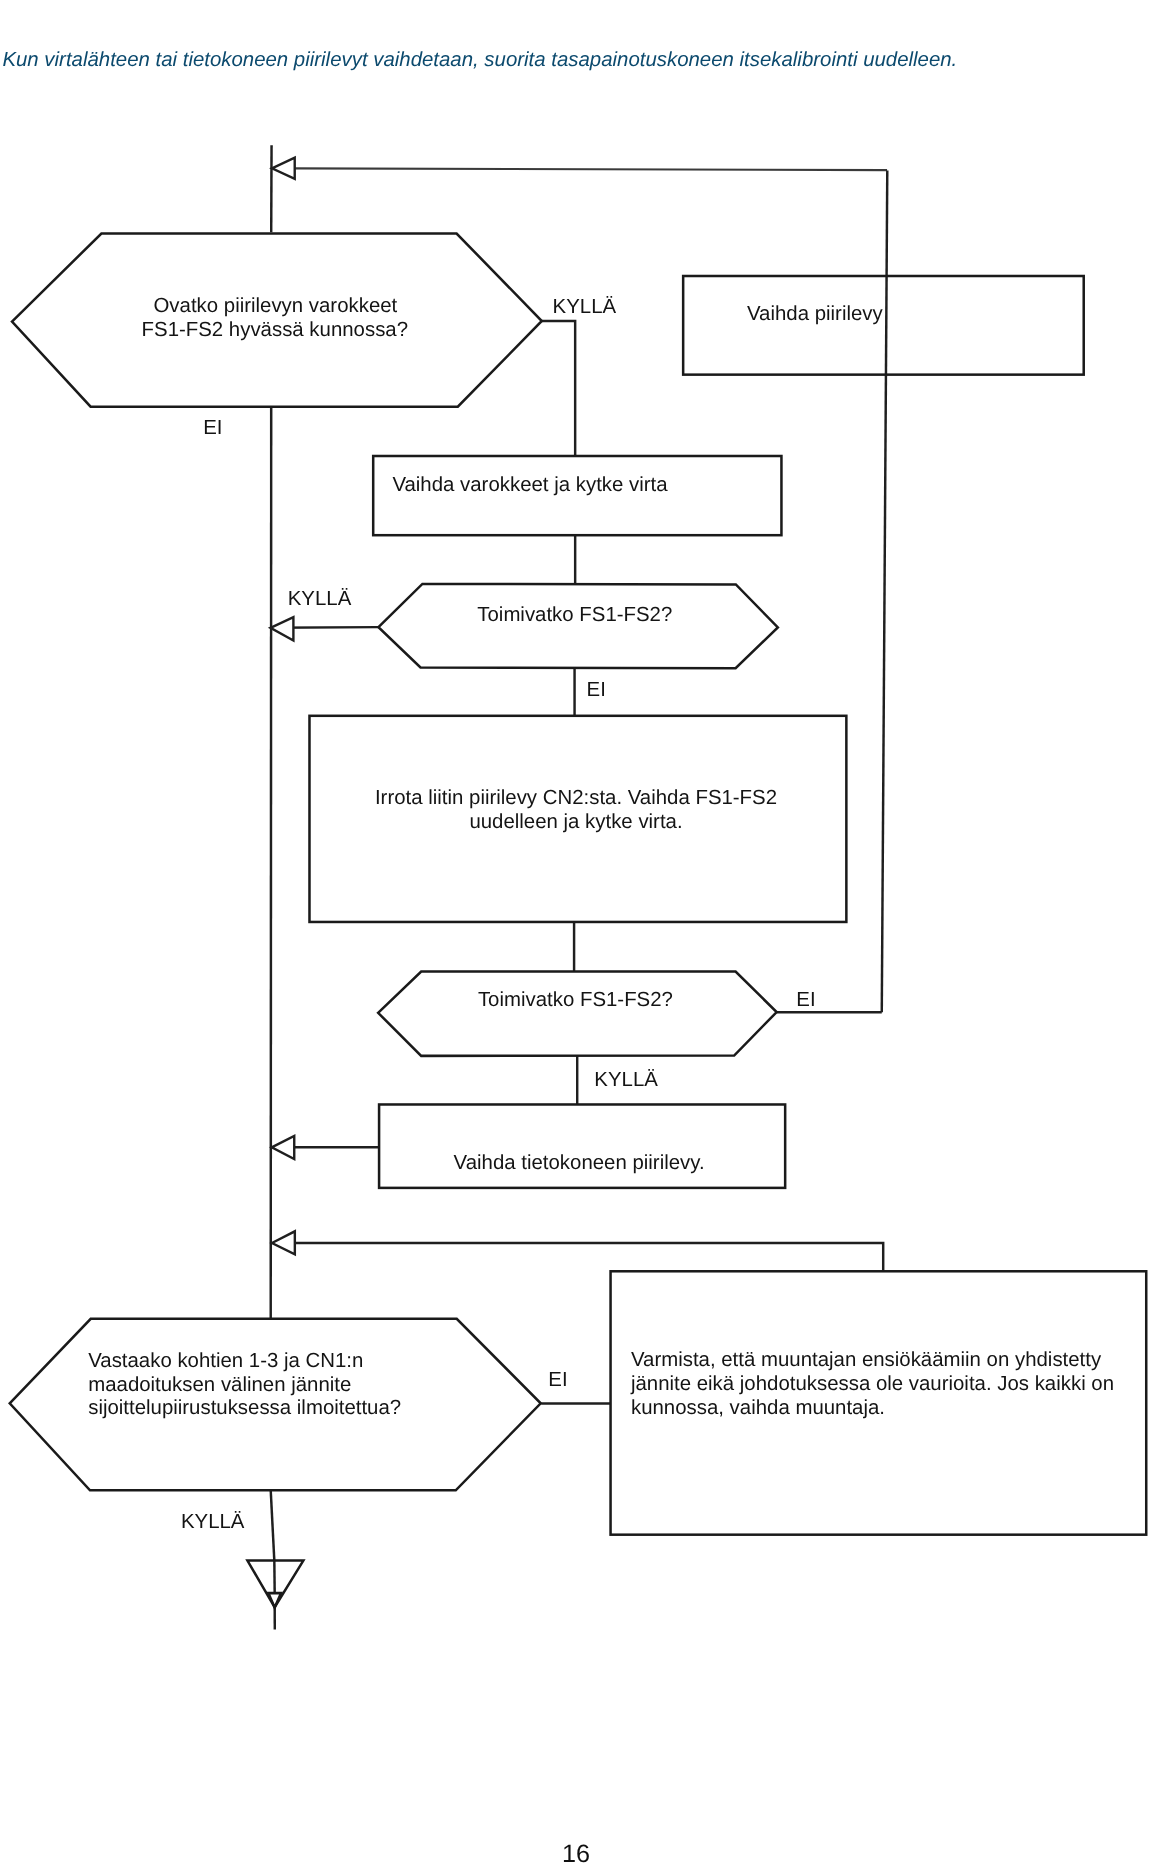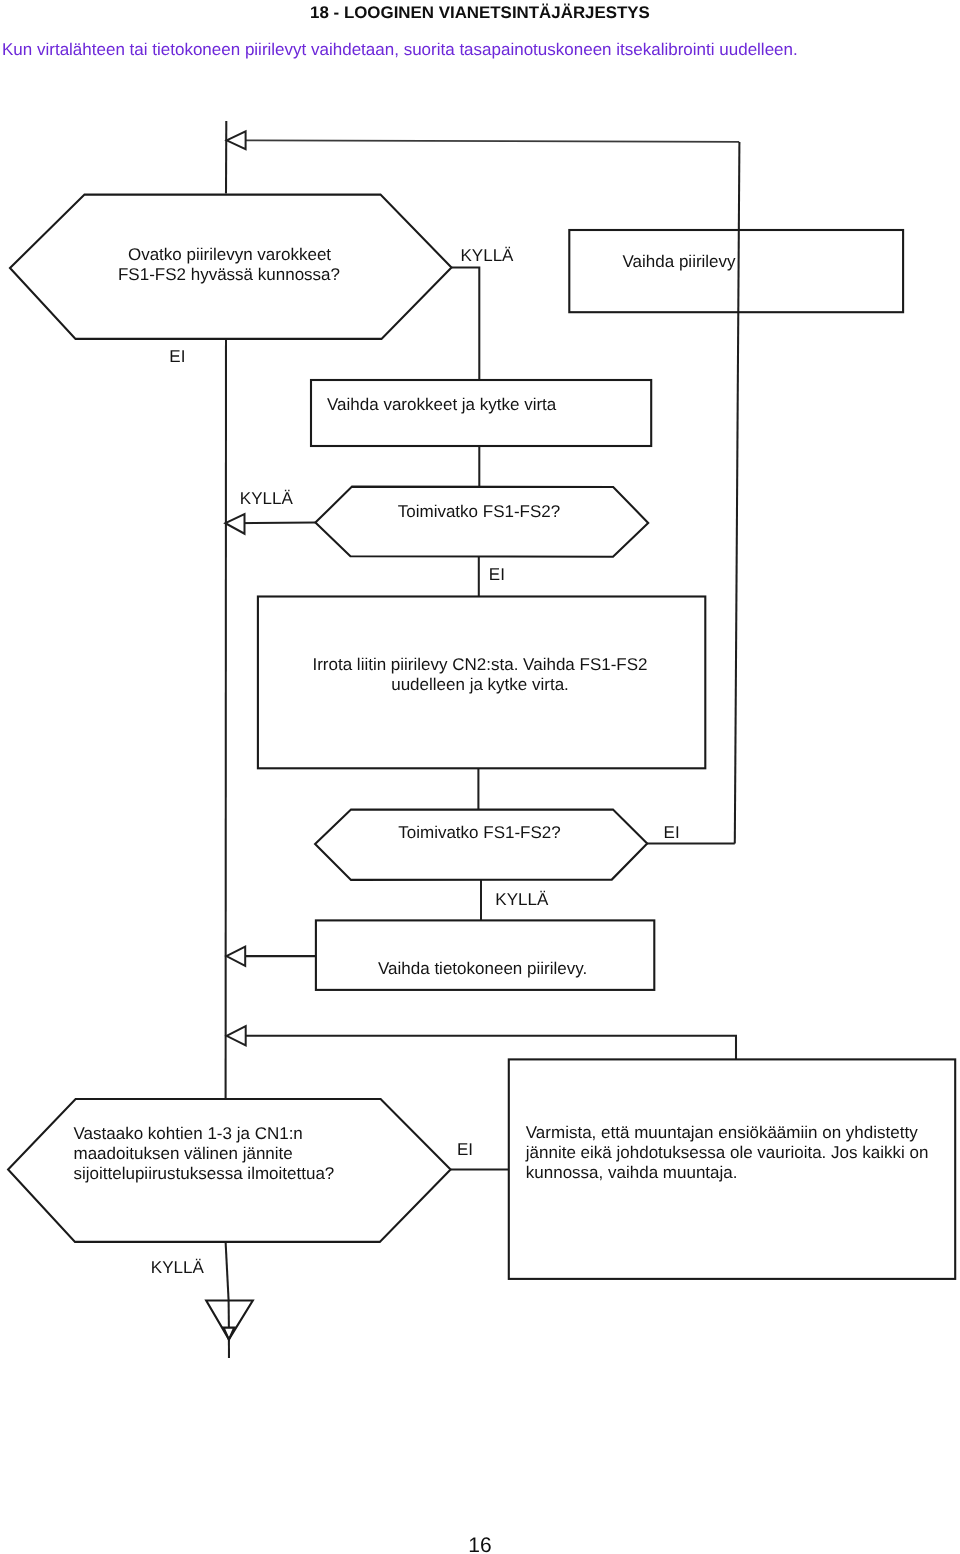--- a/index.html
+++ b/index.html
@@ -1,36 +1,35 @@
 <!DOCTYPE html>
 <html><head>
 <meta charset="utf-8">
 <title>18 - LOOGINEN VIANETSINTAJARJESTYS</title>
 <style>
   html,body{margin:0;padding:0;background:#ffffff;}
   body{width:960px;height:1554px;font-family:"Liberation Sans",sans-serif;color:#141414;}
   #page{position:relative;width:960px;height:1554px;overflow:hidden;-webkit-font-smoothing:antialiased;text-rendering:geometricPrecision;transform:translateZ(0);}
   .doc-title{position:absolute;left:0;top:3px;width:960px;text-align:center;font-size:16.9px;font-weight:bold;color:#0f0f0f;}
-  .para{position:absolute;font-size:17px;white-space:nowrap;color:#6d28d9;}
+  .para{position:absolute;font-size:17px;white-space:nowrap;color:#0c4a6e;font-style:italic;}
   #p1{left:2px;top:40px;}
   #p2{left:1px;top:79px;}
   .pagenum{position:absolute;left:0;top:1534px;width:960px;text-align:center;font-size:21px;color:#0f0f0f;}
   svg#flow{position:absolute;left:0;top:0;width:960px;height:1554px;}
   svg#flow text{font-family:"Liberation Sans",sans-serif;font-size:17px;fill:#141414;}
   svg#flow .ln{fill:none;stroke:#1f1f1f;stroke-width:2.05;}
   svg#flow .ln2{fill:none;stroke:#3a3a3a;stroke-width:1.8;}
   svg#flow .shape{fill:none;stroke:#1a1a1a;stroke-width:2.1;stroke-linejoin:miter;}
   svg#flow .arrow{fill:#ffffff;stroke:#1f1f1f;stroke-width:2;stroke-linejoin:miter;}
 </style>
 </head>
 <body>
 
 <div id="page">
 
-  <div class="doc-title">18 - LOOGINEN VIANETSINTÄJÄRJESTYS</div>
   <div class="para" id="p1">Kun virtalähteen tai tietokoneen piirilevyt vaihdetaan, suorita tasapainotuskoneen itsekalibrointi uudelleen.</div>
 
   <svg id="flow" viewBox="0 0 960 1554">
 
     <g>
       <path class="ln" d="M226.3 121 L226.0 193.5"></path>
       <path class="ln2" d="M245.6 140.3 L739.2 141.8"></path>
       <path class="ln" d="M739.4 142 L734.8 843.5"></path>
       <path class="ln" d="M226.0 338.5 L225.6 1099.5"></path>
       <path class="ln" d="M451.5 267.5 L479.3 267.5 L479.3 380"></path>

